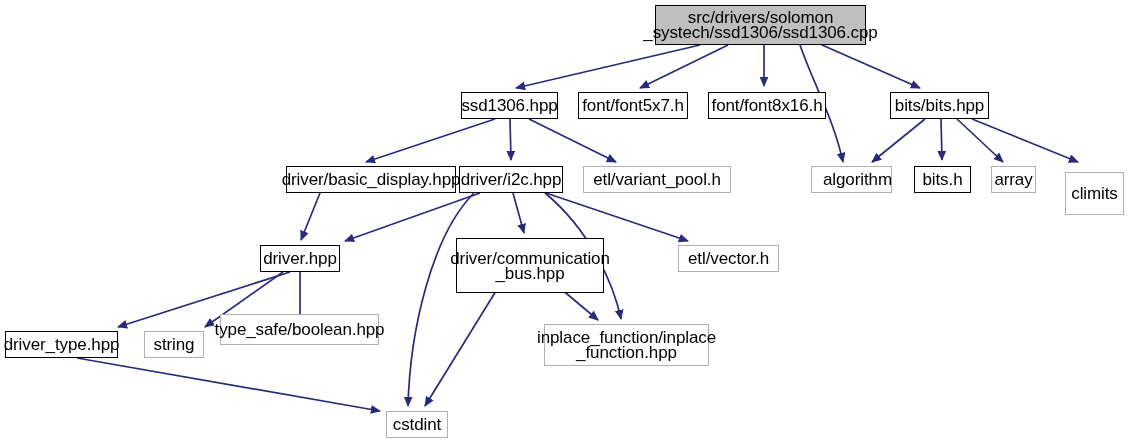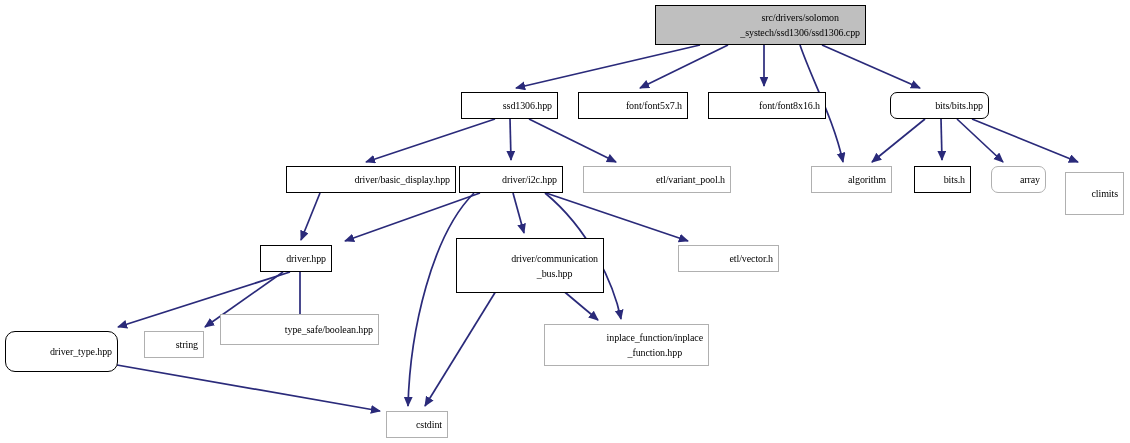--- a/index.html
+++ b/index.html
@@ -20,26 +20,26 @@
     left: 0;
     top: 0;
     width: 1130px;
     height: 443px;
   }
   .node {
     position: absolute;
     box-sizing: border-box;
     display: flex;
     align-items: center;
-    justify-content: flex-end;
+    justify-content: center;
     text-align: center;
     background: #ffffff;
     color: #000000;
-    font-family: Liberation Serif, serif;
-    font-size: 10px;
+    font-family: Liberation Sans, sans-serif;
+    font-size: 17px;
     line-height: 15px;
     white-space: pre-line;
     letter-spacing: -0.1px;
   }
   .node.solid {
     border: 1.6px solid #000000;
   }
   .node.faint {
     border: 1.2px solid #b0b0b0;
   }
@@ -88,32 +88,32 @@
         <path d="M 300,272 L 300,326" fill="none" stroke="#2a2a7a" stroke-width="1.7" marker-end="url(#arrowhead)"></path>
         <path d="M 77,358 L 380,411" fill="none" stroke="#2a2a7a" stroke-width="1.7" marker-end="url(#arrowhead)"></path>
       </g>
   </svg>
   <div id="nodes-group">
       <div class="node root" style="left: 655px; top: 5px; width: 211px; height: 40px;"><span class="node-label">src/drivers/solomon
 _systech/ssd1306/ssd1306.cpp</span></div>
       <div class="node solid" style="left: 461px; top: 92px; width: 97px; height: 27px;"><span class="node-label">ssd1306.hpp</span></div>
       <div class="node solid" style="left: 578px; top: 92px; width: 110px; height: 27px;"><span class="node-label">font/font5x7.h</span></div>
       <div class="node solid" style="left: 708px; top: 92px; width: 118px; height: 27px;"><span class="node-label">font/font8x16.h</span></div>
-      <div class="node solid" style="left: 890px; top: 92px; width: 99px; height: 27px; border-radius: 7px;"><span class="node-label">bits/bits.hpp</span></div>
+      <div class="node solid" style="left: 890px; top: 92px; width: 99px; height: 27px;"><span class="node-label">bits/bits.hpp</span></div>
       <div class="node solid" style="left: 249px; top: 166px; width: 170px; height: 27px; margin-left: 37px;"><span class="node-label">driver/basic_display.hpp</span></div>
       <div class="node solid" style="left: 459px; top: 166px; width: 104px; height: 27px;"><span class="node-label">driver/i2c.hpp</span></div>
       <div class="node faint" style="left: 583px; top: 166px; width: 148px; height: 27px;"><span class="node-label">etl/variant_pool.h</span></div>
       <div class="node faint" style="left: 811px; top: 166px; width: 81px; height: 27px; padding-left: 12px;"><span class="node-label">algorithm</span></div>
       <div class="node solid" style="left: 914px; top: 166px; width: 57px; height: 27px;"><span class="node-label">bits.h</span></div>
-      <div class="node faint" style="left: 991px; top: 166px; width: 55px; height: 27px; border-radius: 7px;"><span class="node-label">array</span></div>
+      <div class="node faint" style="left: 991px; top: 166px; width: 45px; height: 27px;"><span class="node-label">array</span></div>
       <div class="node faint" style="left: 1065px; top: 172px; width: 59px; height: 43px;"><span class="node-label">climits</span></div>
-      <div class="node solid" style="left: 260px; top: 245px; width: 72px; height: 27px;"><span class="node-label">driver.hpp</span></div>
+      <div class="node solid" style="left: 260px; top: 245px; width: 80px; height: 27px;"><span class="node-label">driver.hpp</span></div>
       <div class="node solid" style="left: 456px; top: 238px; width: 148px; height: 55px;"><span class="node-label">driver/communication
 _bus.hpp</span></div>
       <div class="node faint" style="left: 678px; top: 245px; width: 101px; height: 27px;"><span class="node-label">etl/vector.h</span></div>
-      <div class="node solid" style="left: 5px; top: 331px; width: 113px; height: 41px; border-radius: 10px;"><span class="node-label">driver_type.hpp</span></div>
+      <div class="node solid" style="left: 5px; top: 331px; width: 113px; height: 27px;"><span class="node-label">driver_type.hpp</span></div>
       <div class="node faint" style="left: 144px; top: 331px; width: 60px; height: 27px;"><span class="node-label">string</span></div>
       <div class="node faint" style="left: 220px; top: 314px; width: 159px; height: 31px;"><span class="node-label">type_safe/boolean.hpp</span></div>
       <div class="node faint" style="left: 544px; top: 324px; width: 165px; height: 42px;"><span class="node-label">inplace_function/inplace
 _function.hpp</span></div>
       <div class="node faint" style="left: 386px; top: 411px; width: 62px; height: 27px;"><span class="node-label">cstdint</span></div>
     </div>
 </div>
 
 </body></html>

